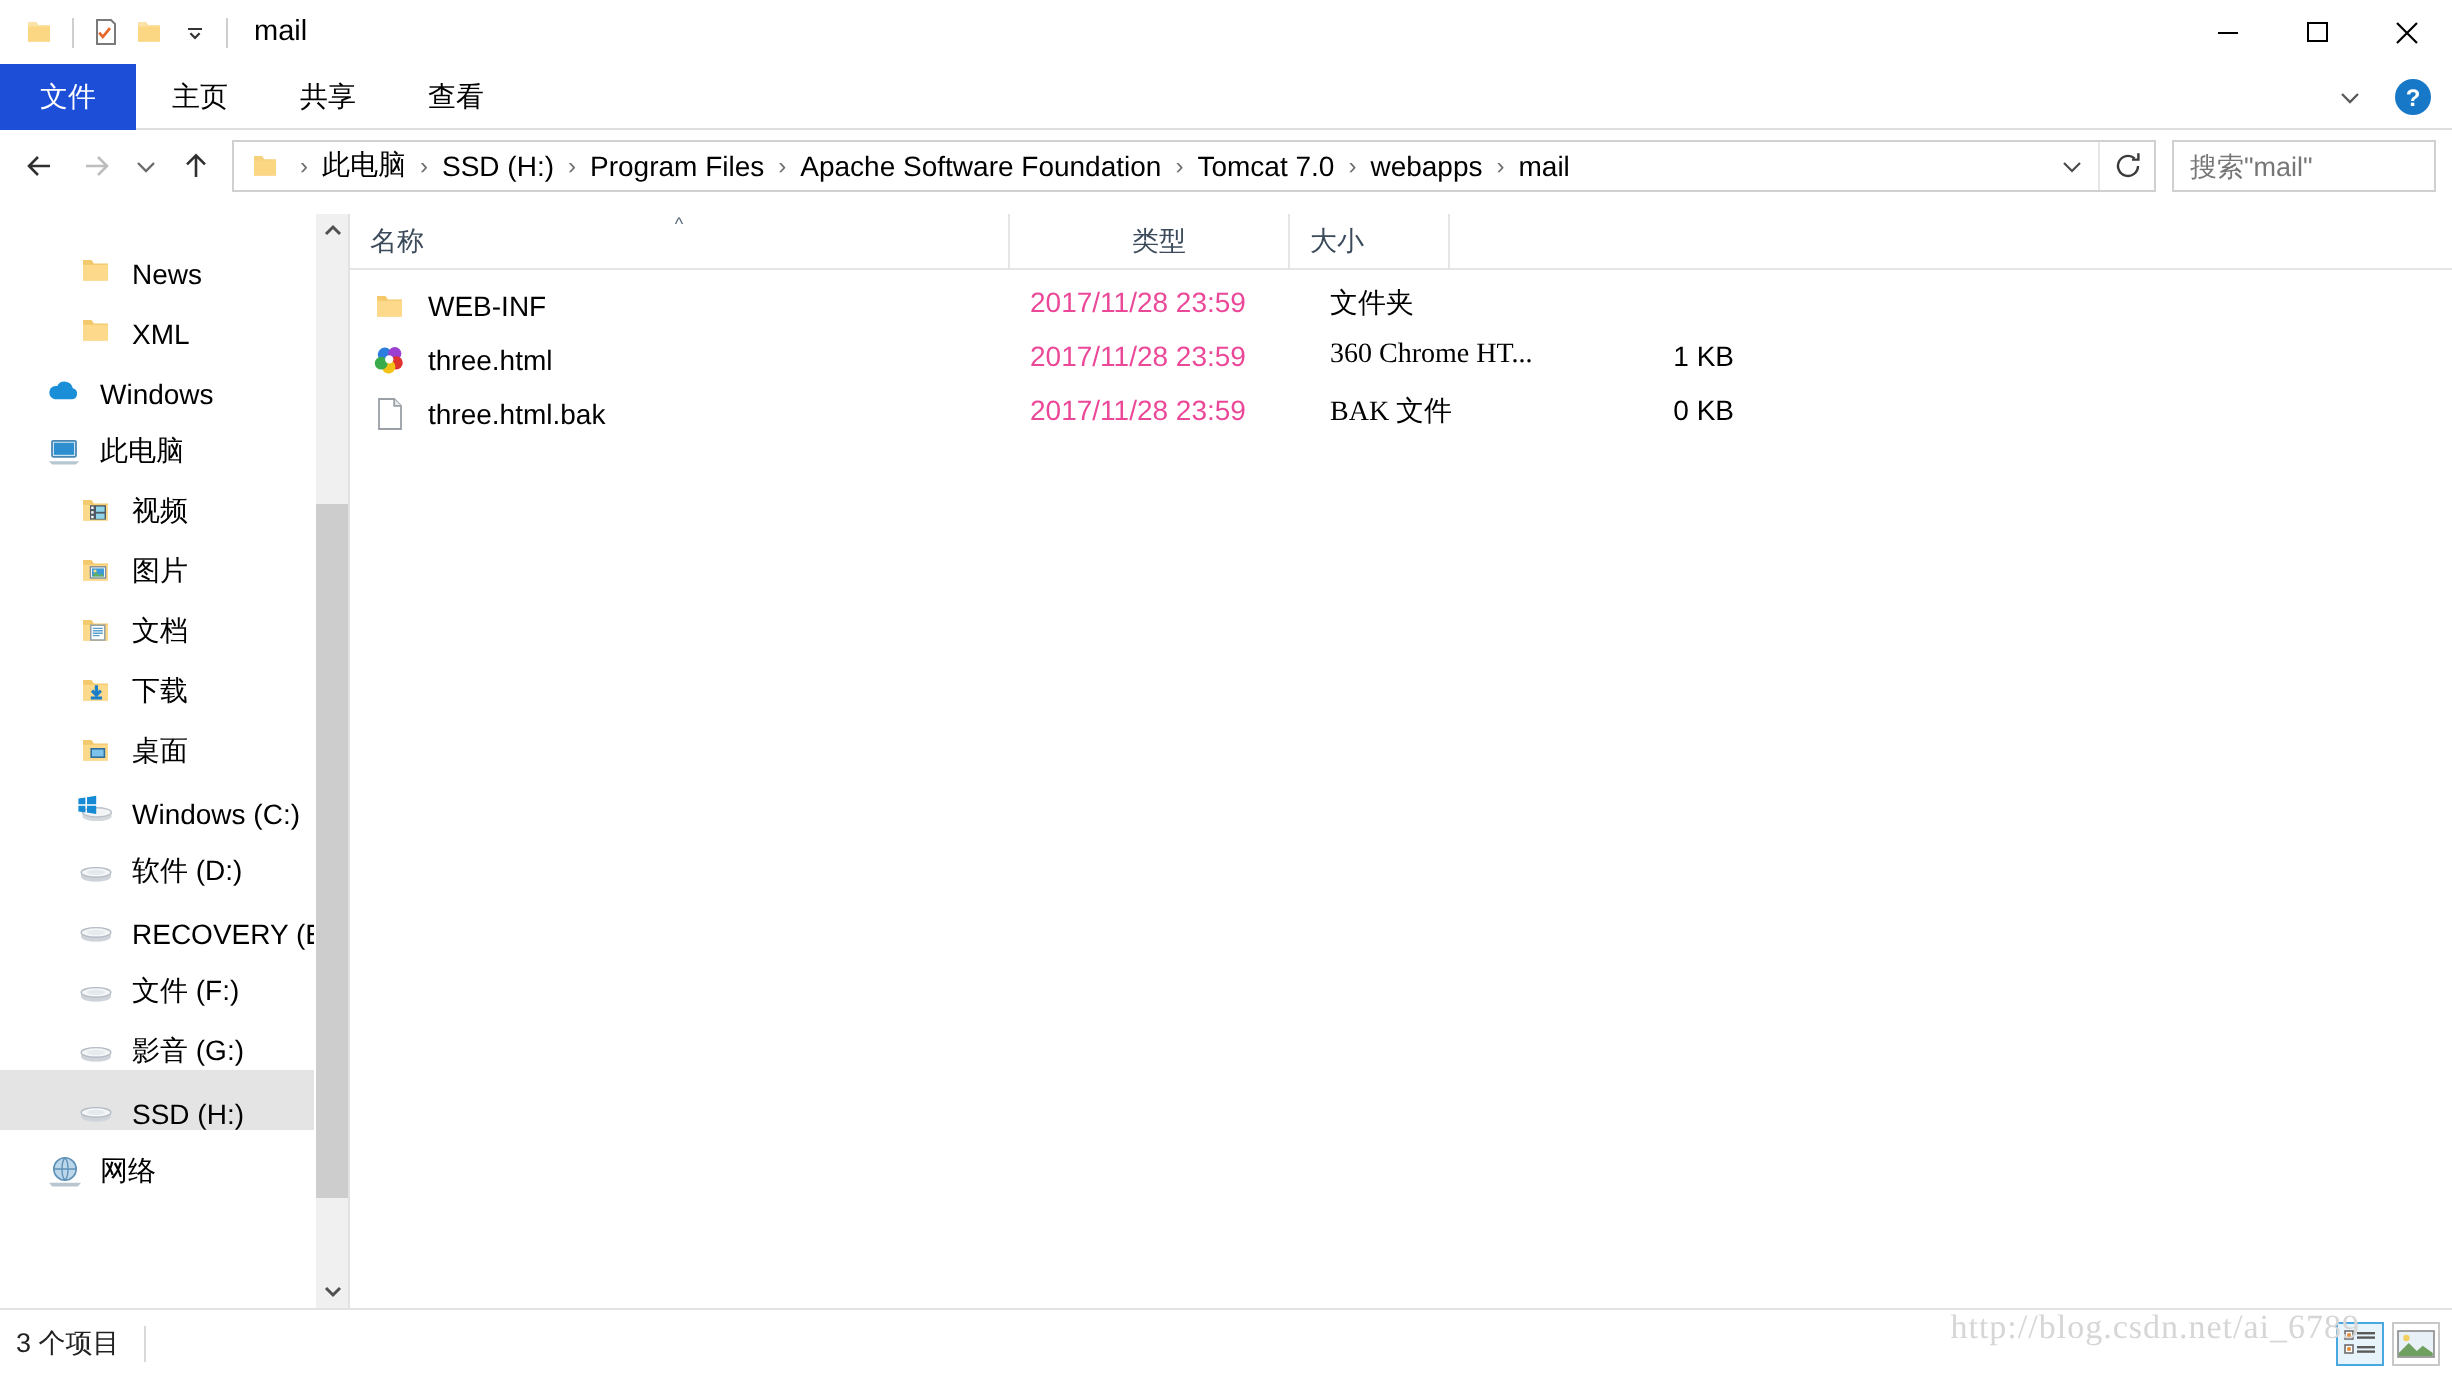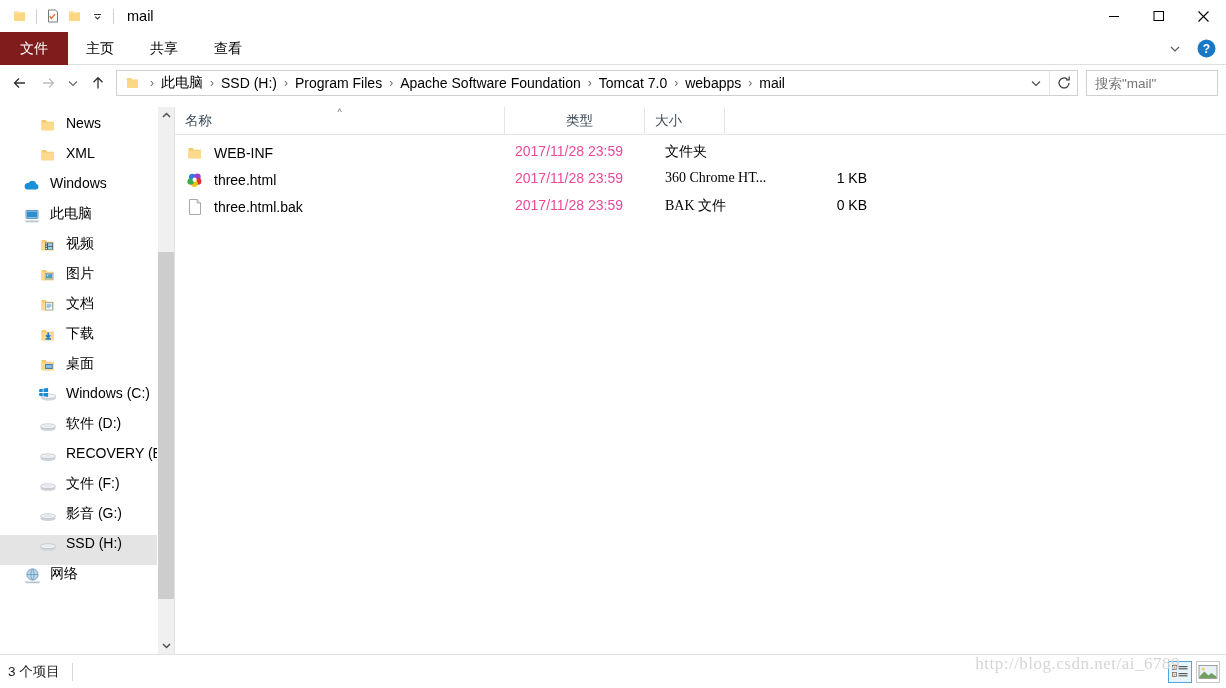--- a/index.html
+++ b/index.html
@@ -38,21 +38,21 @@
     border-bottom: 1px solid #dedede;
     position: relative;
   }
   .rtab {
     display: flex; align-items: center; justify-content: center;
     padding: 0 18px;
     font-size: 14px; color: #000;
     height: 33px;
   }
   .rtab.file {
-    background: #7f1d1d; color: #ffffff;
+    background: #1d4ed8; color: #ffffff;
     min-width: 68px; padding: 0 14px; font-family: Liberation Serif, serif;
   }
   .ribbon-right {
     position: absolute; right: 4px; top: 0; height: 33px;
     display: flex; align-items: center; gap: 8px; padding-right: 6px;
   }
   .chev-btn { width: 26px; height: 26px; display: flex; align-items: center; justify-content: center; }
   .help-btn { width: 20px; height: 20px; display: flex; align-items: center; justify-content: center; }
 
   
@@ -106,21 +106,21 @@
   }
 
   
   .navpane {
     width: 174px; height: 100%;
     background: #fff;
     position: relative; overflow: hidden;
   }
   .nav-list { padding-top: 8px; }
   .nav-item {
-    height: 30px; display: flex; align-items: flex-start;
+    height: 30px; display: flex; align-items: flex-end;
     font-size: 14px; color: #000;
     padding-right: 6px;
     white-space: nowrap;
   }
   .nav-item.sel { background: #e4e4e4; }
   .nav-ico { width: 20px; height: 20px; display: flex; align-items: center; justify-content: center; flex-shrink: 0; }
   .nav-label { margin-left: 8px; }
   .ind-0 { padding-left: 22px; }
   .ind-1 { padding-left: 38px; }
 

